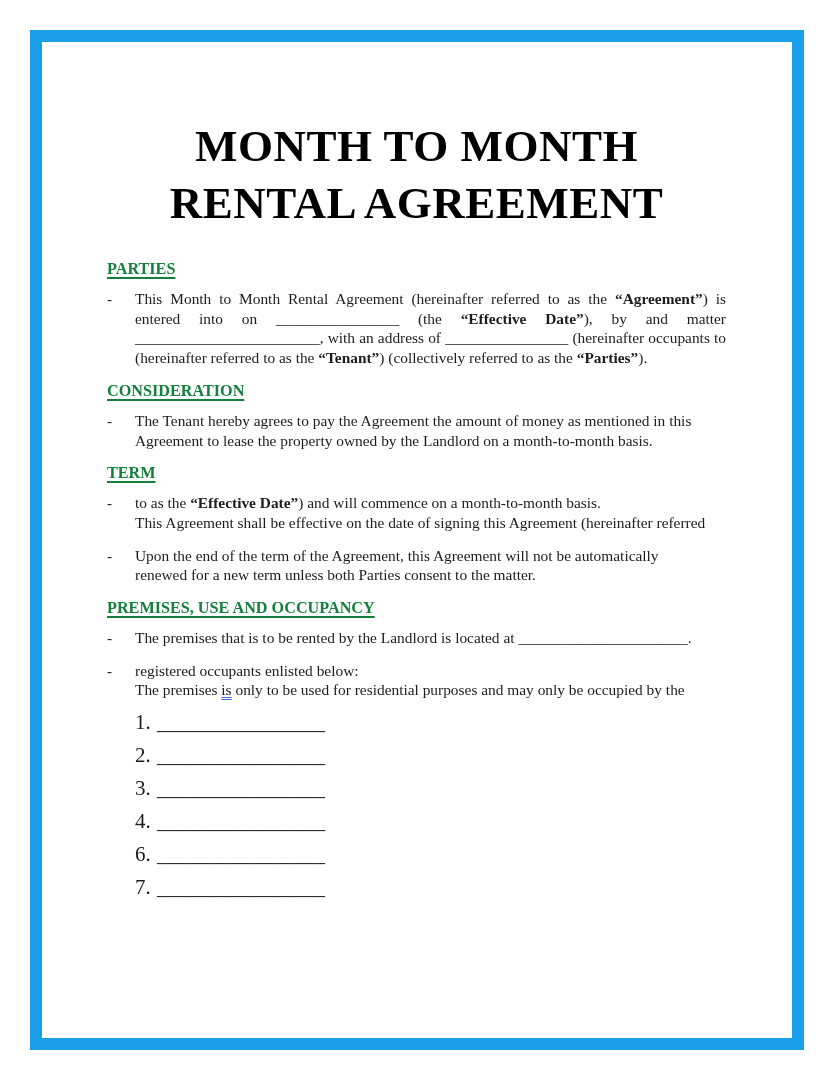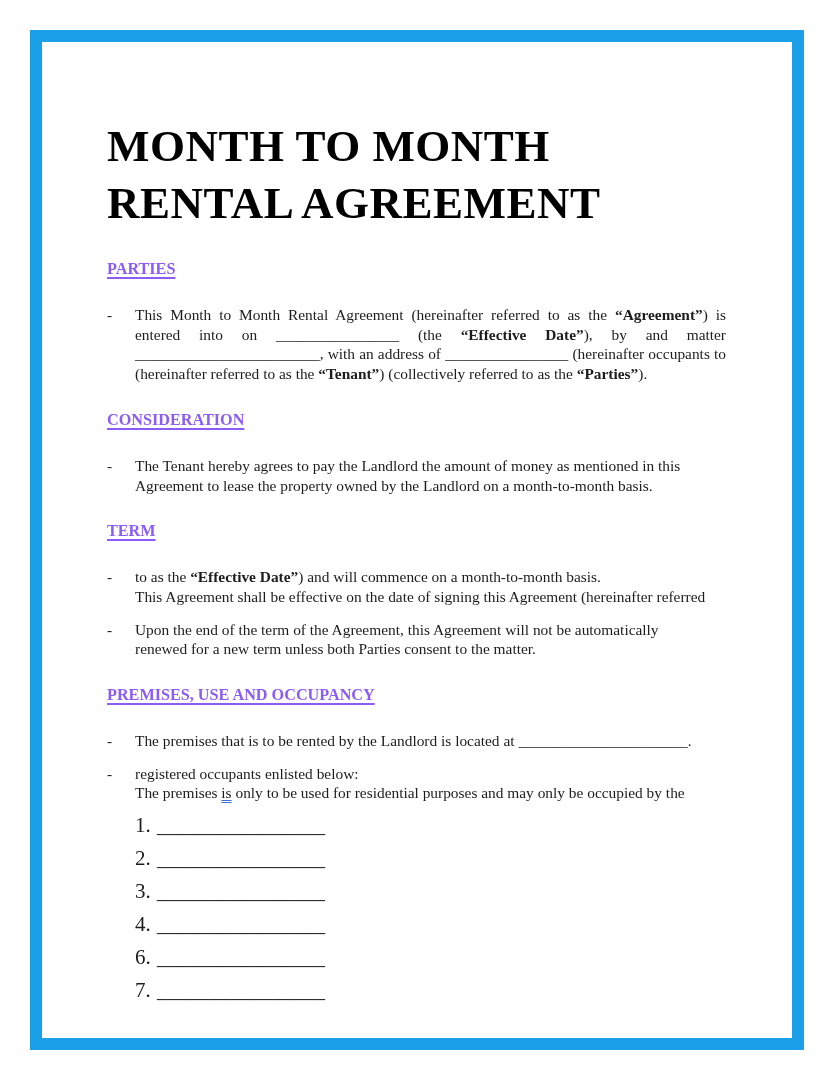--- a/index.html
+++ b/index.html
@@ -12,25 +12,25 @@
   .page { position:absolute; inset:0; background:#ffffff; }
   .frame {
     position:absolute; left:30px; top:30px; width:774px; height:1020px;
     border:12px solid #1b9fe8; background:#ffffff;
   }
   .doc {
     position:absolute; left:65px; top:0; width:619px;
   }
   .title {
     margin-top:76px; margin-bottom:27px;
-    text-align:left; font-weight:bold; color:#000;
+    text-align:center; font-weight:bold; color:#000;
     font-size:45px; line-height:57px; letter-spacing:0.5px;
   }
   .section-heading {
-    margin:26px 0; font-size:16.2px; line-height:20px; font-weight:bold; color:#8b5cf6;
+    margin:10px 0; font-size:16.2px; line-height:20px; font-weight:bold; color:#15803d;
   }
   .section-heading .ht {
     text-decoration:underline; text-decoration-thickness:1.5px; text-underline-offset:3px;
   }
   .para {
     display:flex; margin-bottom:13px;
     font-size:15.4px; line-height:19.7px;
   }
   .marker { flex:none; width:28px; }
   .pcontent { flex:1; min-width:0; }
@@ -68,21 +68,21 @@
               <div class="line just"><span class="seg">This Month to Month Rental Agreement (hereinafter referred to as the </span><span class="seg bold">“Agreement”</span><span class="seg">) is</span></div>
               <div class="line just"><span class="seg">entered into on </span><span class="seg blank">________________</span><span class="seg"> (the </span><span class="seg bold">“Effective Date”</span><span class="seg">), by and matter</span></div>
               <div class="line just"><span class="seg blank">________________________</span><span class="seg">, with an address of </span><span class="seg blank">________________</span><span class="seg"> (hereinafter occupants to</span></div>
               <div class="line"><span class="seg">(hereinafter referred to as the </span><span class="seg bold">“Tenant”</span><span class="seg">) (collectively referred to as the </span><span class="seg bold">“Parties”</span><span class="seg">).</span></div>
             </div>
           </div>
           <div class="section-heading"><span class="ht">CONSIDERATION</span></div>
           <div class="para">
             <span class="marker">-</span>
             <div class="pcontent">
-              <div class="line"><span class="seg">The Tenant hereby agrees to pay the Landlord the amount of money as mentioned in this</span></div>
+              <div class="line"><span class="seg">The Tenant hereby agrees to pay the Agreement the amount of money as mentioned in this</span></div>
               <div class="line"><span class="seg">Agreement to lease the property owned by the Landlord on a month-to-month basis.</span></div>
             </div>
           </div>
           <div class="section-heading"><span class="ht">TERM</span></div>
           <div class="para">
             <span class="marker">-</span>
             <div class="pcontent">
               <div class="line"><span class="seg">to as the </span><span class="seg bold">“Effective Date”</span><span class="seg">) and will commence on a month-to-month basis.</span></div>
               <div class="line"><span class="seg">This Agreement shall be effective on the date of signing this Agreement (hereinafter referred</span></div>
             </div>

